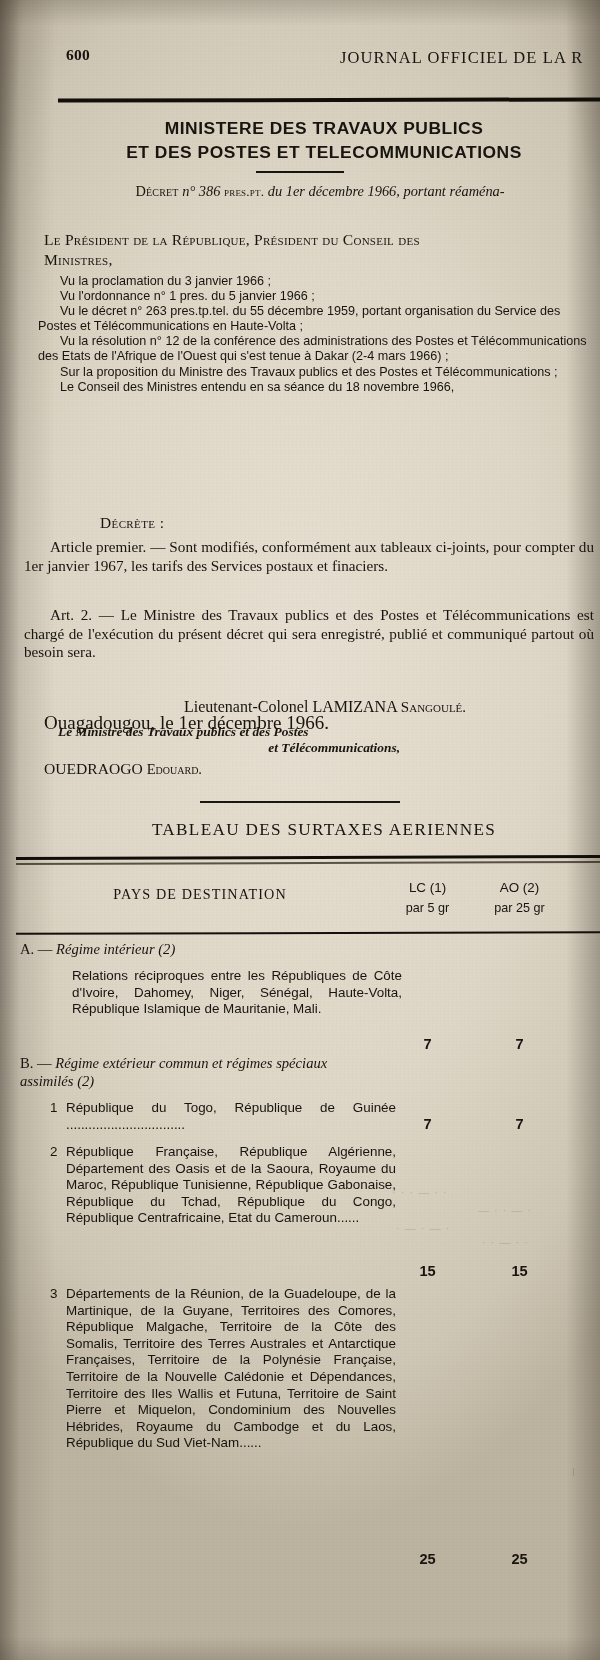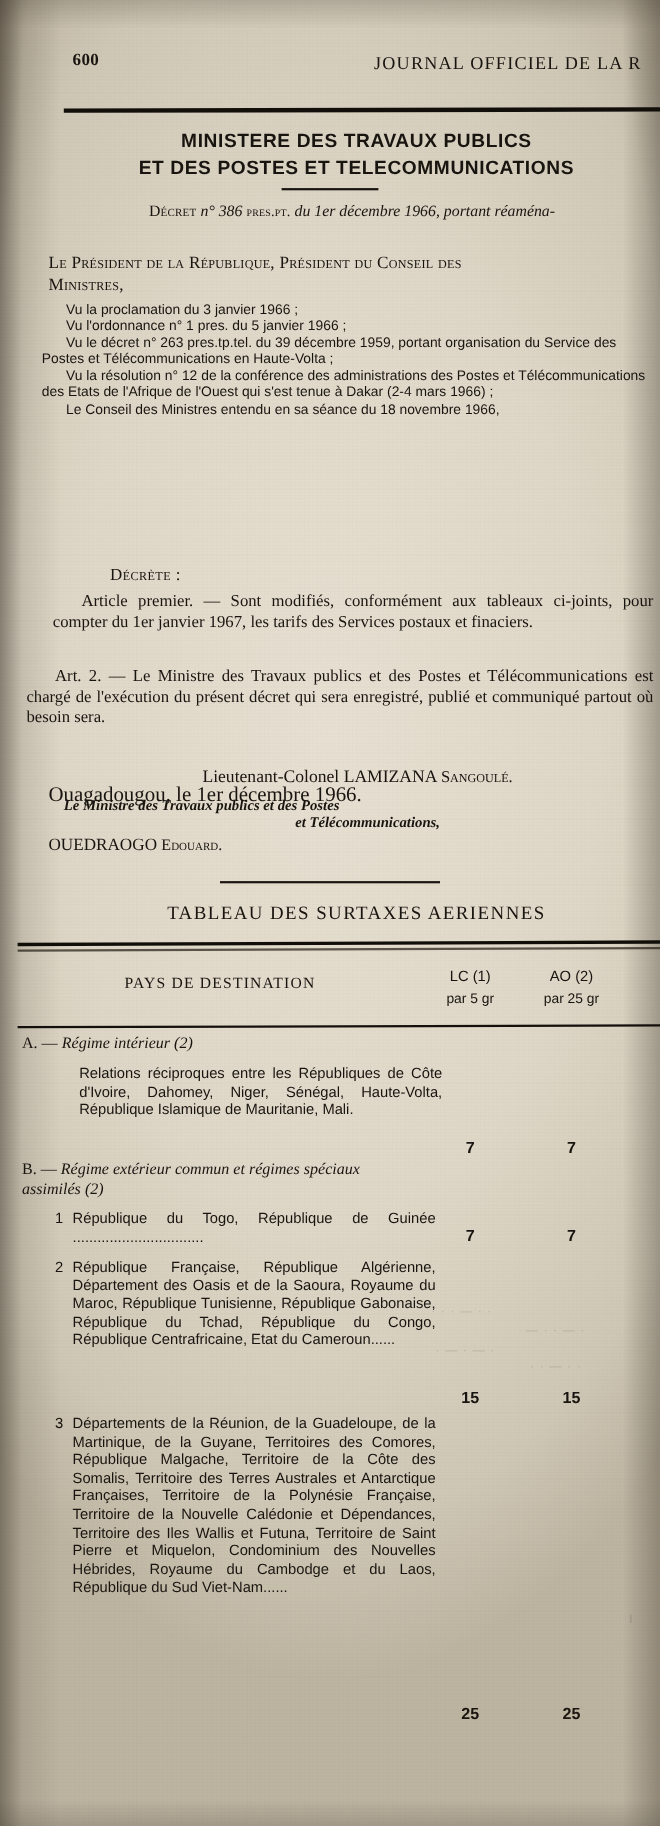--- a/index.html
+++ b/index.html
@@ -172,21 +172,21 @@
   .art {
     position: absolute;
     left: 24px;
     right: 6px;
     font-family: "Liberation Serif", serif;
     font-size: 15.2px;
     line-height: 18.6px;
     text-align: justify;
   }
   .art p { margin: 0; text-indent: 26px; }
-  #art1 { top: 538px; margin-left: 24px; }
+  #art1 { top: 538px; }
   #art2 { top: 606px; }
 
   .place-date {
     position: absolute;
     top: 672px;
     left: 44px;
     font-family: "Liberation Serif", serif;
     font-size: 19px;
     margin-top: 40px;
   }
@@ -397,22 +397,23 @@
     </div>
 
     <div class="president">
       <span>Le Président de la République, Président du Conseil des</span><br>
       <span>Ministres,</span>
     </div>
 
     <div class="vus">
       <div class="vu">Vu la proclamation du 3 janvier 1966 ;</div>
       <div class="vu">Vu l'ordonnance n° 1 pres. du 5 janvier 1966 ;</div>
-      <div class="vu">Vu le décret n° 263 pres.tp.tel. du 39 décembre 1959, portant organisation du Service des Postes et Télécommunications en Haute-Volta ;</div>
+      <div class="vu">Vu le décret n° 263 pres.tp.tel. du 55 décembre 1959, portant organisation du Service des Postes et Télécommunications en Haute-Volta ;</div>
       <div class="vu">Vu la résolution n° 12 de la conférence des administrations des Postes et Télécommunications des Etats de l'Afrique de l'Ouest qui s'est tenue à Dakar (2-4 mars 1966) ;</div>
+      <div class="vu">Sur la proposition du Ministre des Travaux publics et des Postes et Télécommunications ;</div>
       <div class="vu">Le Conseil des Ministres entendu en sa séance du 18 novembre 1966,</div>
     </div>
 
     <div class="decrete">Décrète :</div>
 
     <div class="art" id="art1">
       <p>Article premier. — Sont modifiés, conformément aux tableaux ci-joints, pour compter du 1er janvier 1967, les tarifs des Services postaux et finaciers.</p>
     </div>
     <div class="art" id="art2">
       <p>Art. 2. — Le Ministre des Travaux publics et des Postes et Télécommunications est chargé de l'exécution du présent décret qui sera enregistré, publié et communiqué partout où besoin sera.</p>

